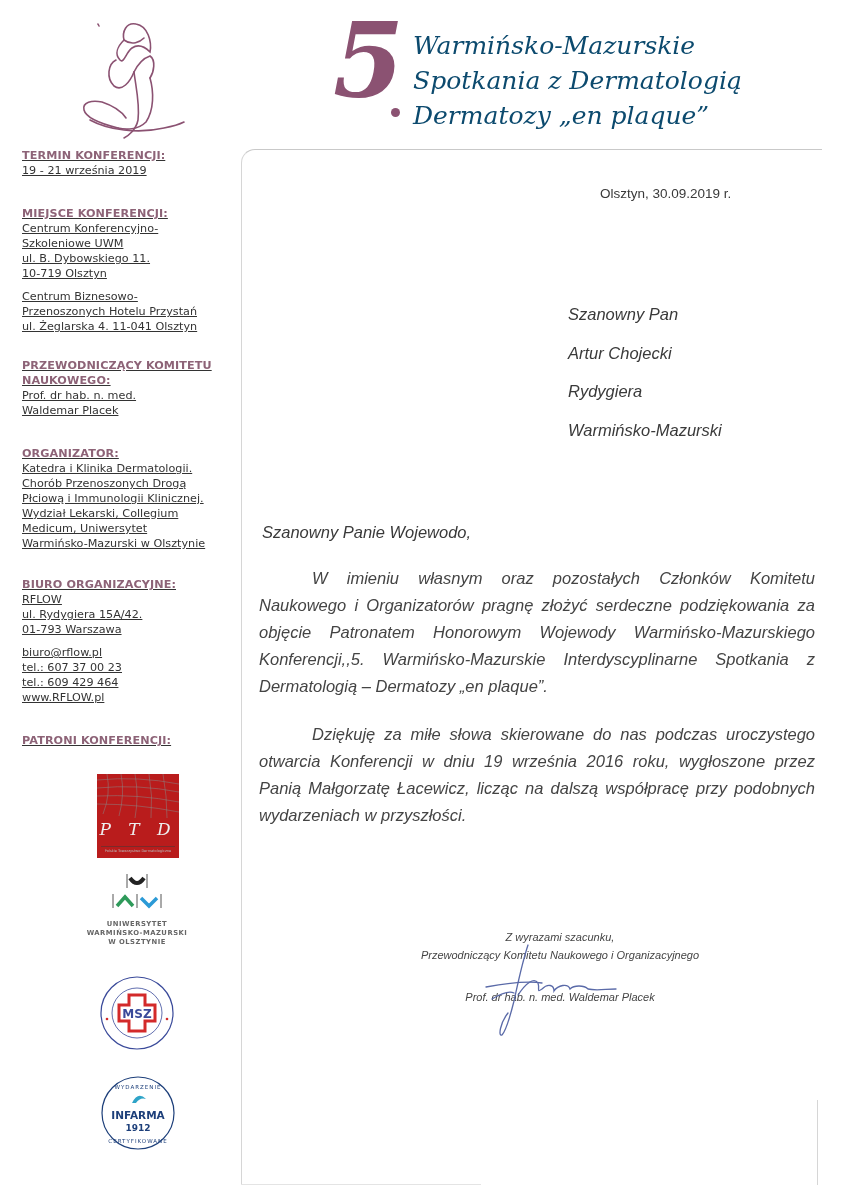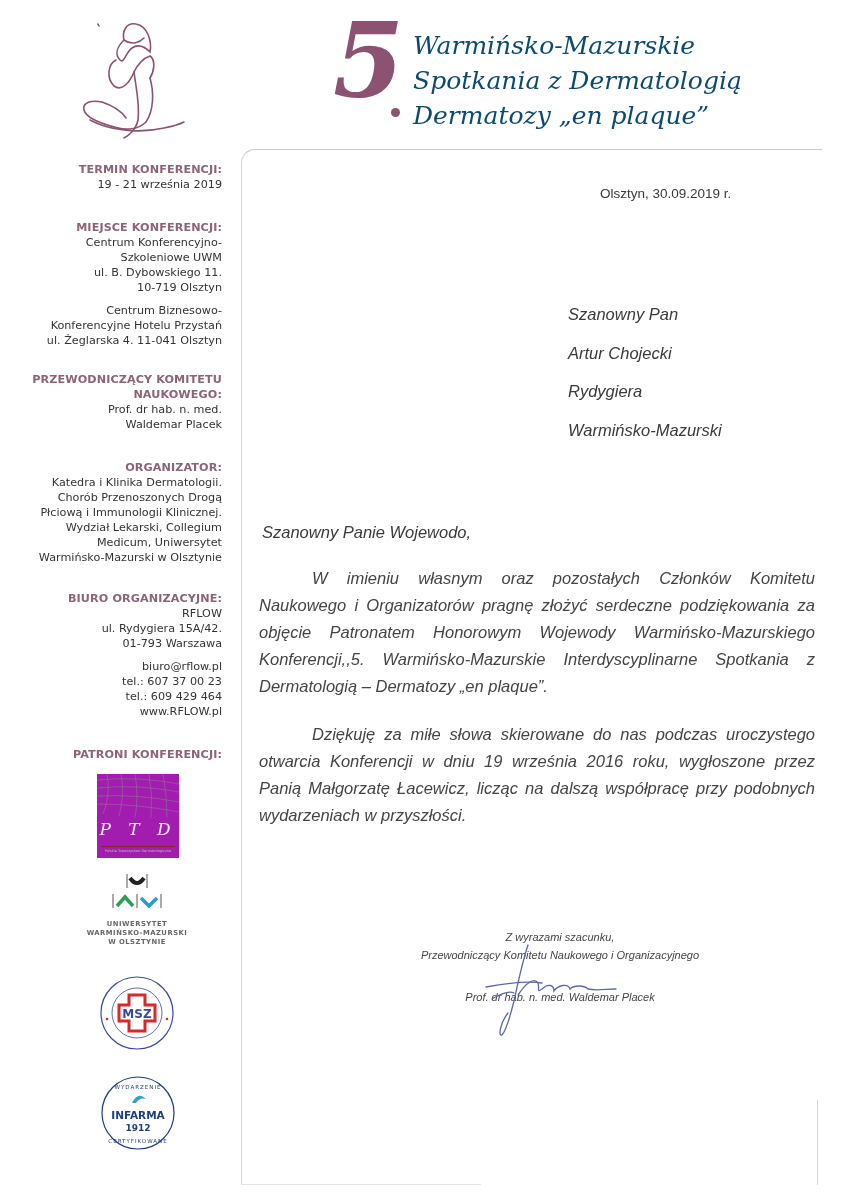--- a/index.html
+++ b/index.html
@@ -14,29 +14,29 @@
   .big-five {
     position: absolute; left: 0; top: -8px; font-family: "DejaVu Serif", serif; font-style: italic;
     font-weight: bold; font-size: 102px; color: #8b5272; line-height: 1;
   }
   .big-dot { position: absolute; left: 58px; top: 90px; width: 9px; height: 9px; border-radius: 50%; background: #8b5272; }
   .title-lines {
     position: absolute; left: 80px; top: 10px; font-family: "DejaVu Serif", serif; font-style: italic;
     font-size: 25px; color: #0c4a6e; line-height: 35px; white-space: nowrap;
   }
   .sidebar {
-    position: absolute; left: 22px; top: 162px; width: 200px; text-align: right;
-    font-size: 11.2px; line-height: 15px; color: #333;
+    position: absolute; left: 22px; top: 148px; width: 200px; text-align: left;
+    font-size: 11.2px; line-height: 15px; color: #333; text-decoration: underline;
   }
   .sb-head { font-weight: bold; color: #8d6377; font-size: 11.2px; letter-spacing: 0.1px; }
   .sb-block { margin-bottom: 22px; }
   .sb-sub { margin-top: 8px; }
   .patrons { position: absolute; left: 22px; top: 770px; width: 200px; }
   .ptd {
-    position: absolute; left: 75px; top: 4px; width: 82px; height: 84px; background: #a21caf;
+    position: absolute; left: 75px; top: 4px; width: 82px; height: 84px; background: #b91c1c;
     overflow: hidden;
   }
   .ptd-text { position: absolute; left: 0; right: 0; top: 45px; text-align: center; color: #eee;
     font-family: "DejaVu Serif", serif; font-style: italic; font-size: 17px; letter-spacing: 6px; }
   .ptd-sub { position: absolute; left: 4px; right: 4px; top: 72px; font-size: 3.5px; color: #bbb; text-align: center; border-top: 1px solid #7a2a2a; padding-top: 2px;}
   .uwm { position: absolute; left: 55px; top: 102px; width: 120px; text-align: center; }
   .uwm-text { font-size: 6.8px; font-weight: bold; color: #666; letter-spacing: 0.5px; line-height: 9px; margin-top: 4px; }
   .msz { position: absolute; left: 77px; top: 205px; width: 76px; height: 76px; }
   .infarma { position: absolute; left: 78px; top: 305px; width: 76px; height: 76px; }
   .frame {
@@ -92,21 +92,21 @@
     <div>19 - 21 września 2019</div>
   </div>
   <div class="sb-block" style="margin-top:28px">
     <div class="sb-head">MIEJSCE KONFERENCJI:</div>
     <div>Centrum Konferencyjno-</div>
     <div>Szkoleniowe UWM</div>
     <div>ul. B. Dybowskiego 11.</div>
     <div>10-719 Olsztyn</div>
     <div class="sb-sub">
       <div>Centrum Biznesowo-</div>
-      <div>Konferencyjne Hotelu Przystań</div>
+      <div>Przenoszonych Hotelu Przystań</div>
       <div>ul. Żeglarska 4. 11-041 Olsztyn</div>
     </div>
   </div>
   <div class="sb-block" style="margin-top:24px">
     <div class="sb-head">PRZEWODNICZĄCY KOMITETU</div>
     <div class="sb-head">NAUKOWEGO:</div>
     <div>Prof. dr hab. n. med.</div>
     <div>Waldemar Placek</div>
   </div>
   <div class="sb-block" style="margin-top:28px">

